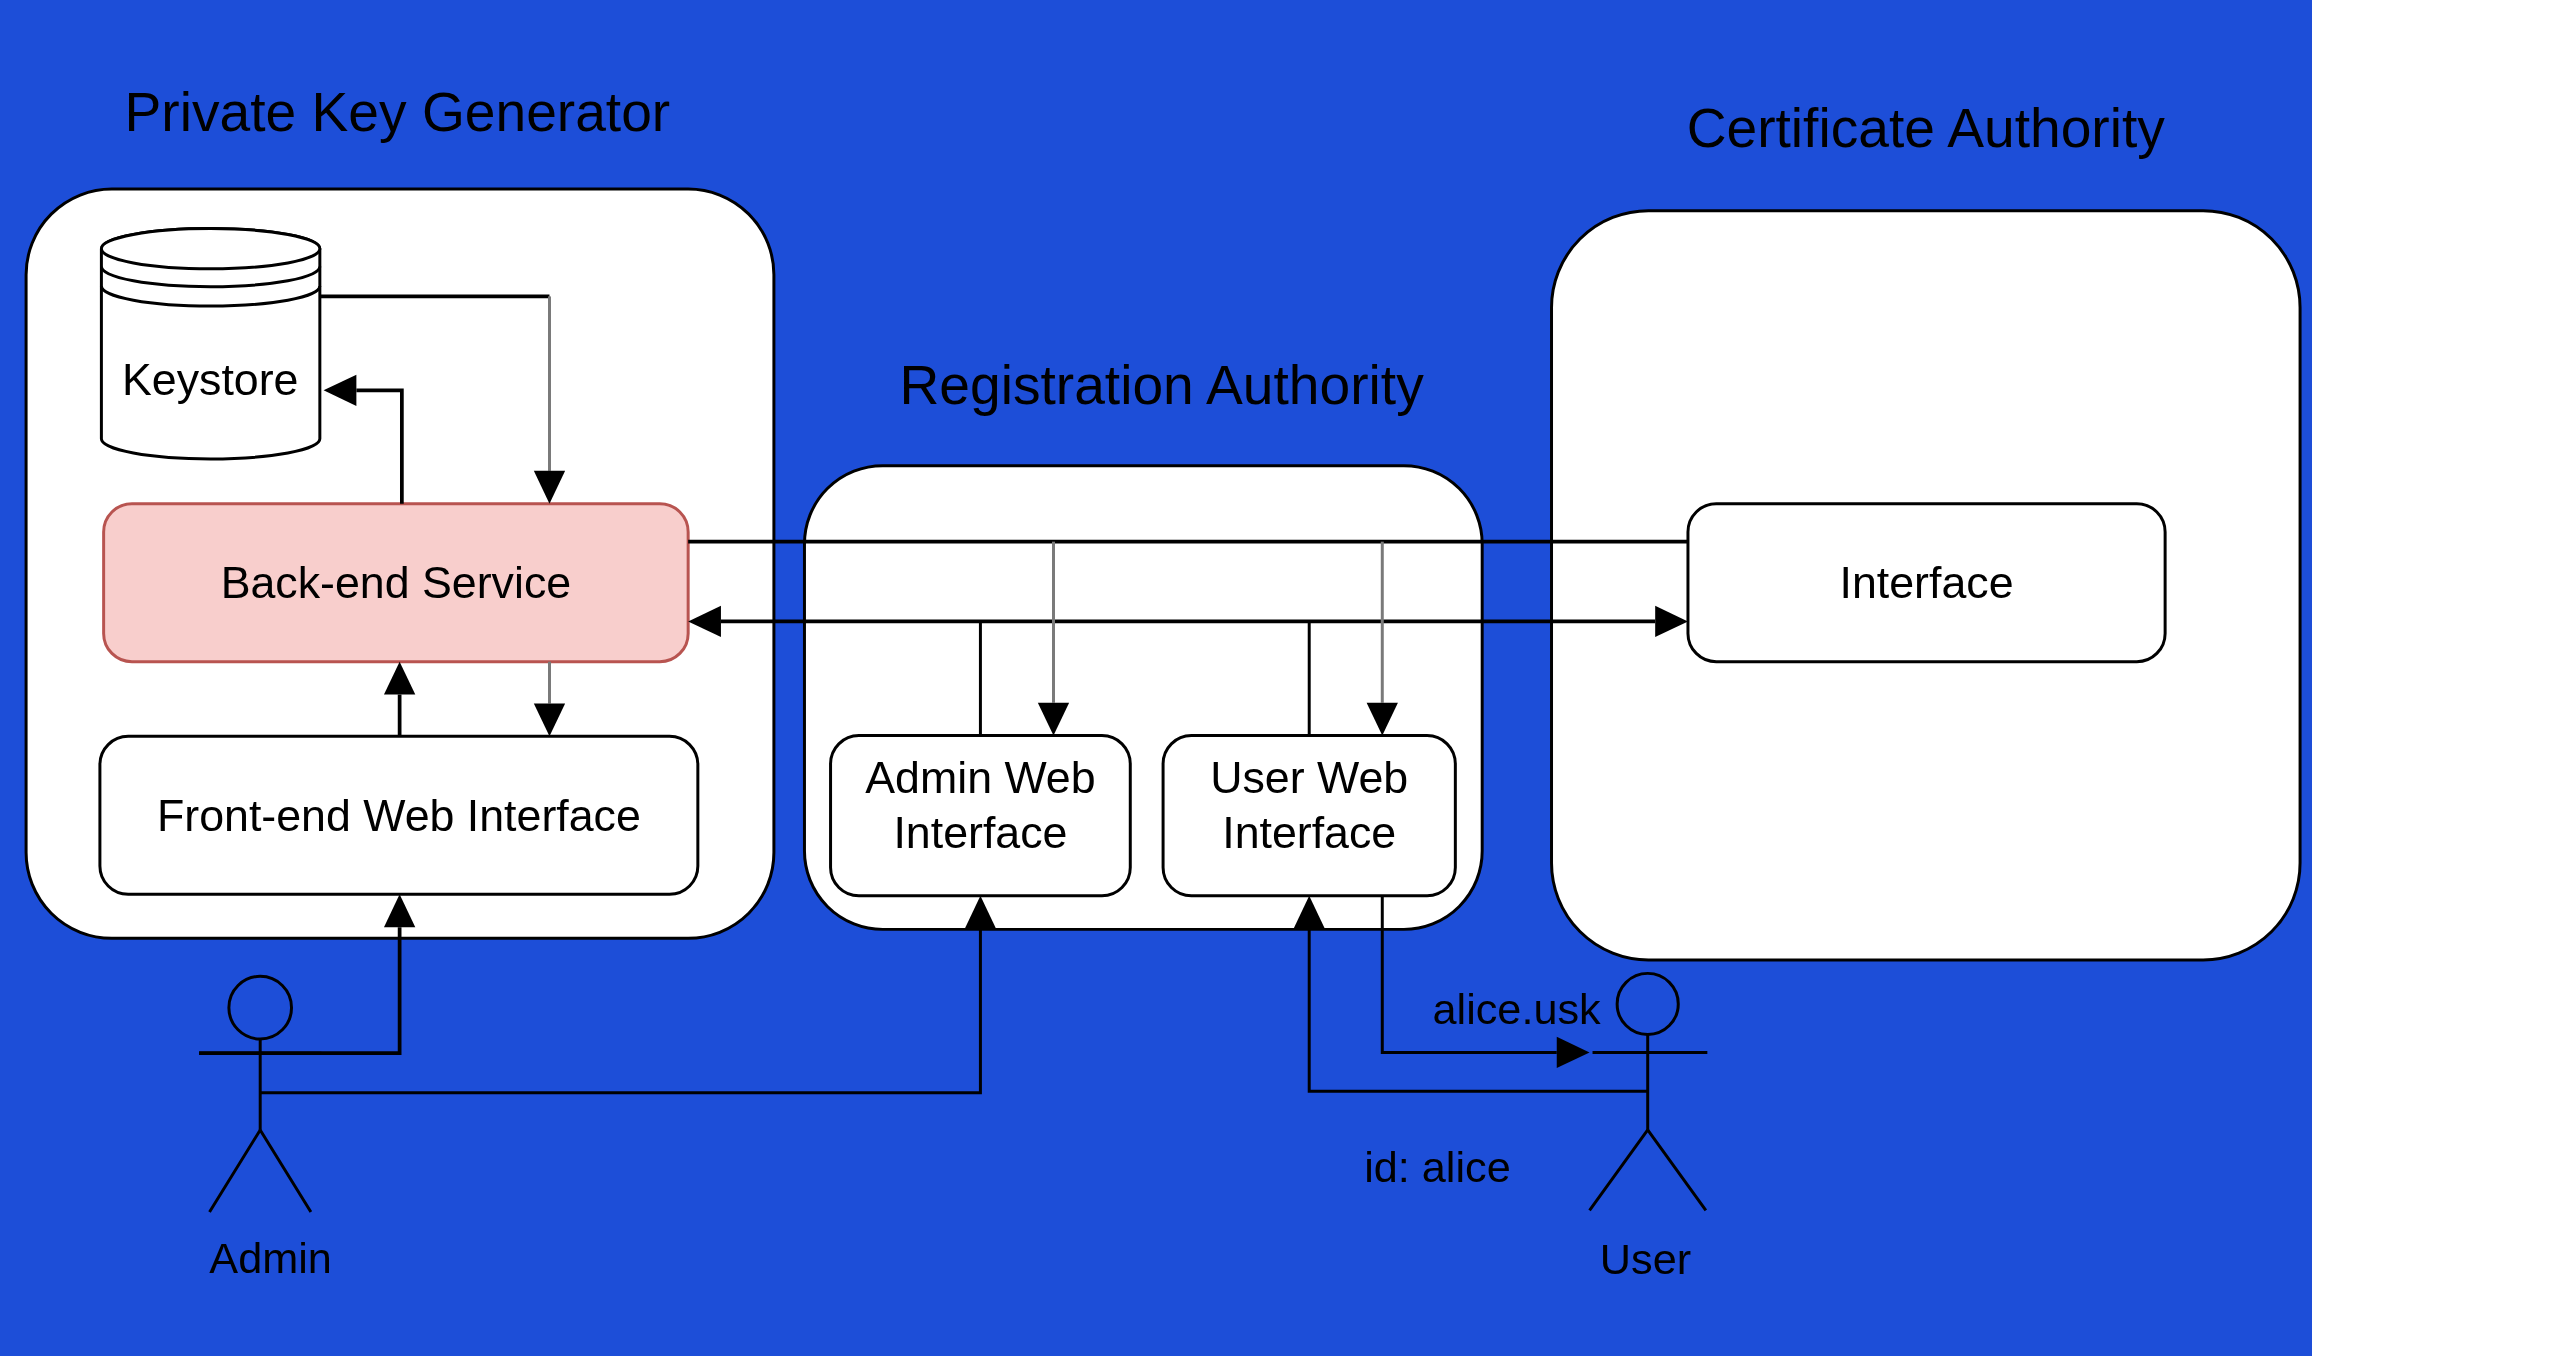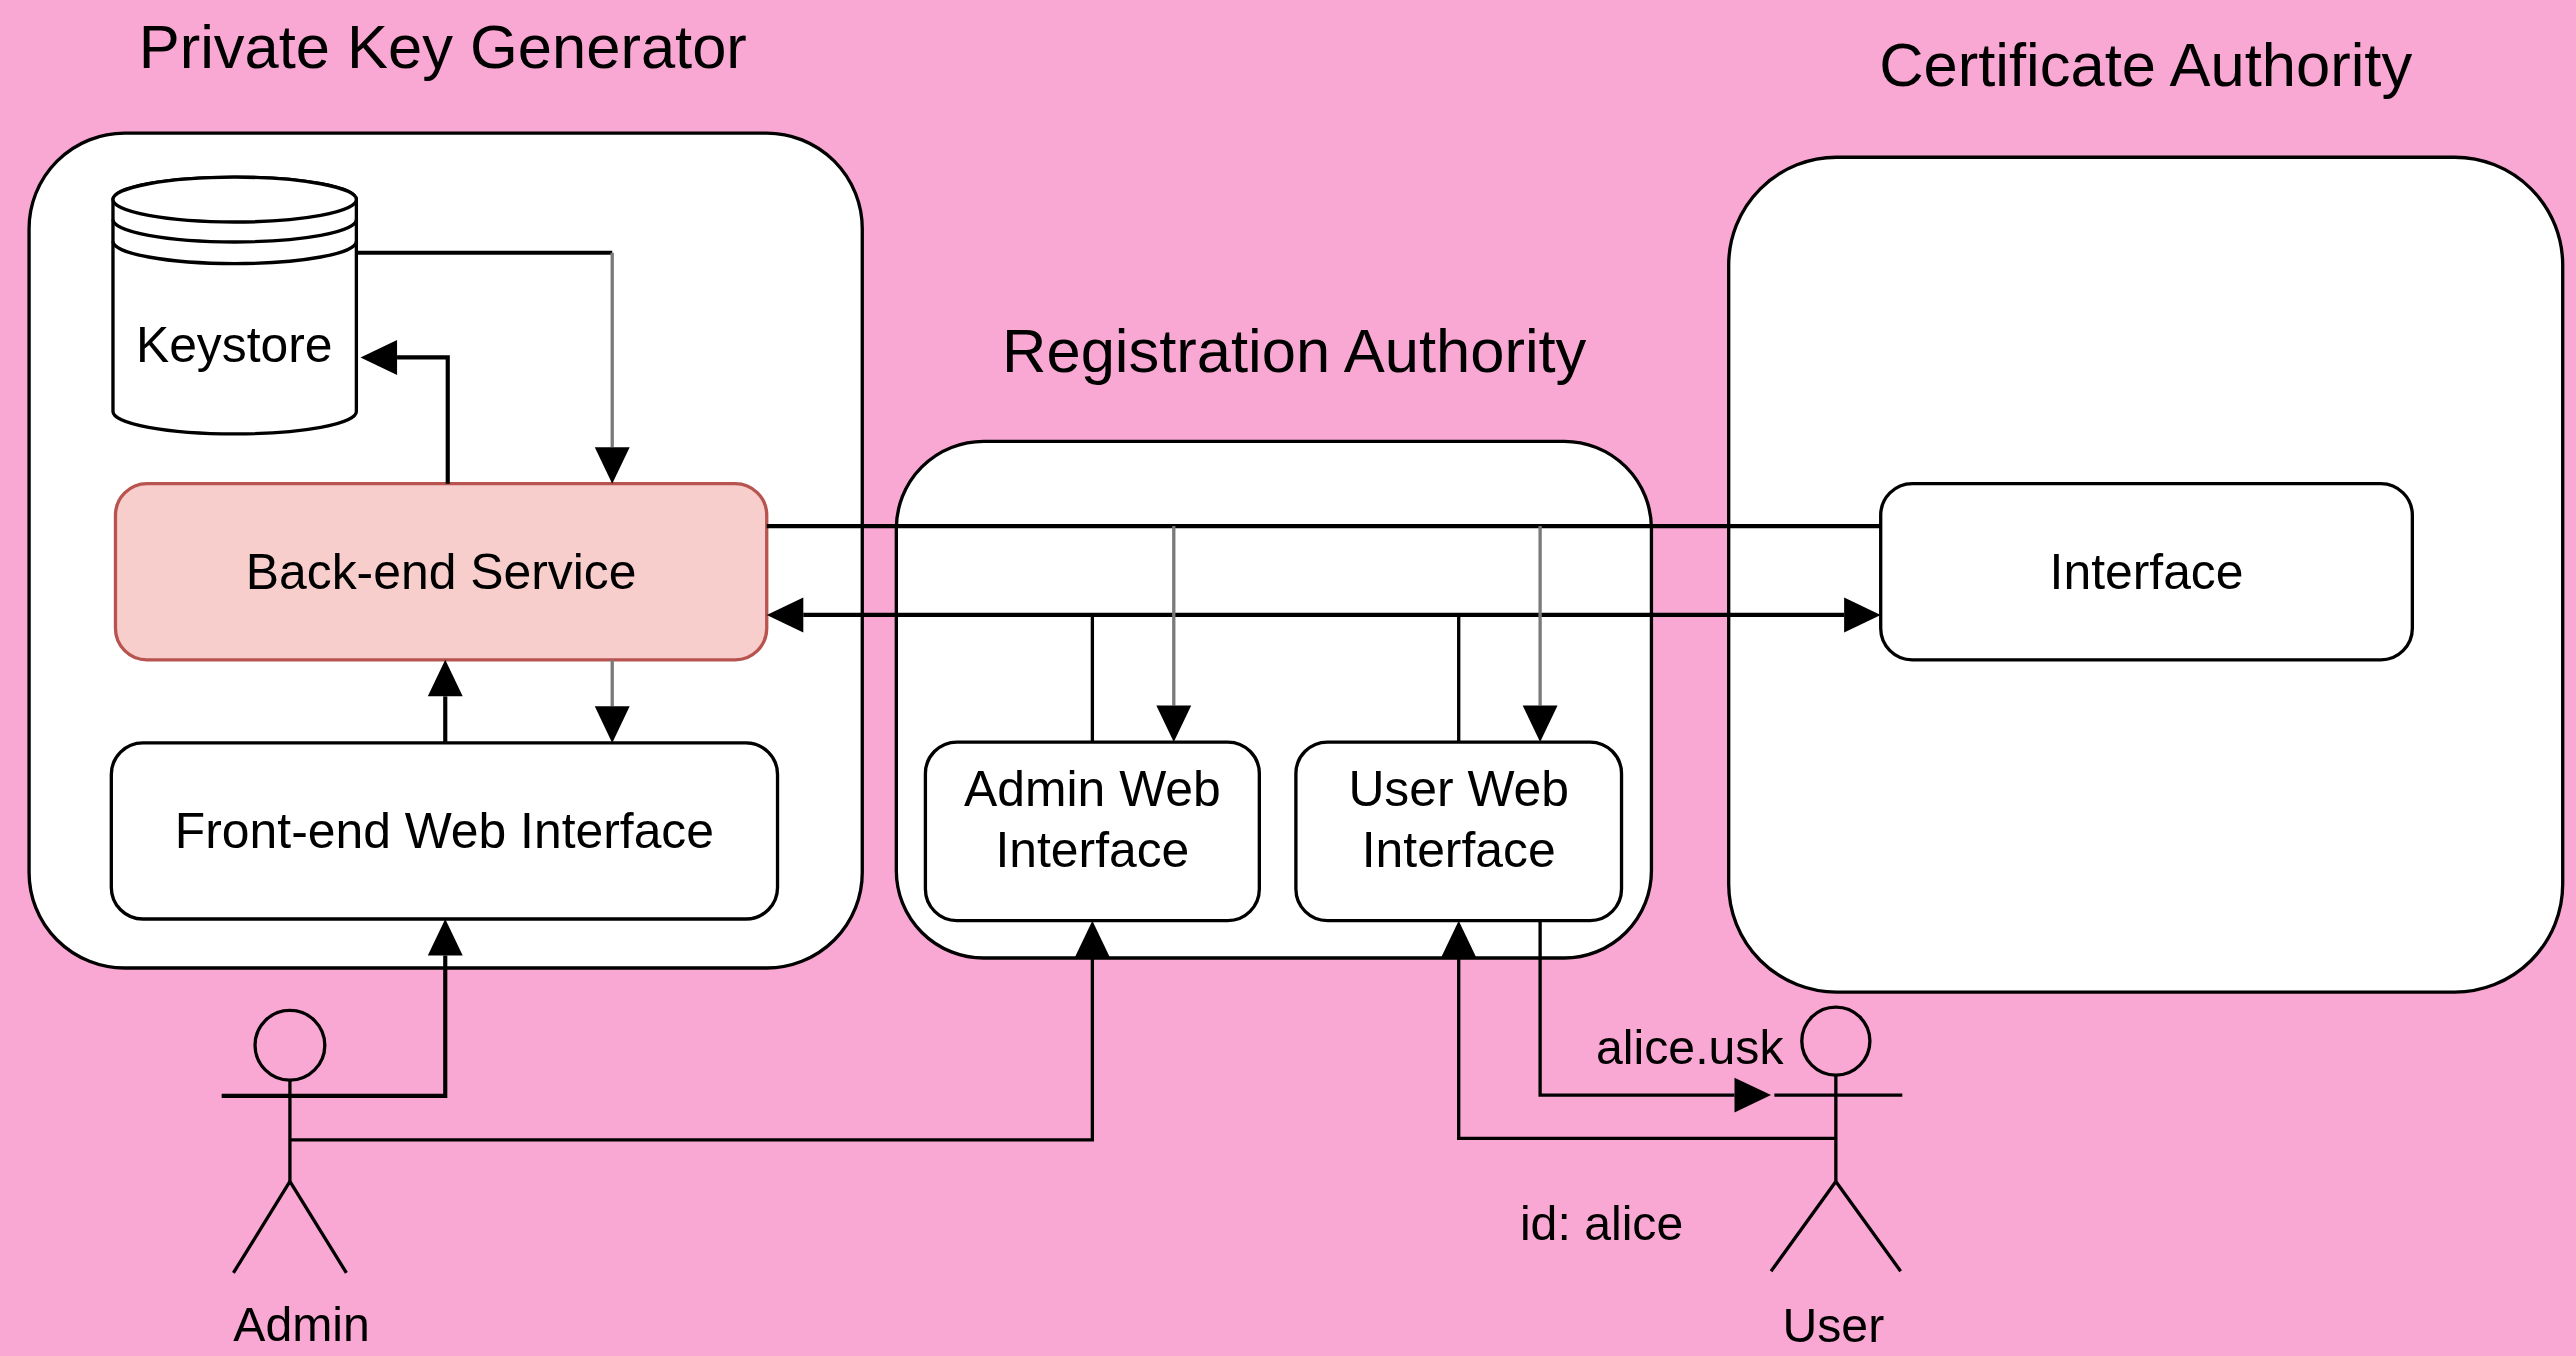--- a/index.html
+++ b/index.html
@@ -1,16 +1,16 @@
 <!DOCTYPE html>
 <html style="font-size:13.3px"><head>
 <meta charset="utf-8">
 <style>
   html,body{margin:0;padding:0;background:#ffffff;}
-  .stage{width:2576px;height:1357px;position:relative;background:#f9a8d4;overflow:hidden;}
+  .stage{width:2312px;height:1357px;position:relative;background:#1d4ed8;overflow:hidden;}
   svg{display:block;width:100%;height:100%;}
   text{font-family:"Liberation Sans","DejaVu Sans",sans-serif;fill:#000000;}
   .t-title{font-size:74px;}
   .t-node{font-size:60px;}
   .t-small{font-size:58px;}
   .anch{text-anchor:middle;}
   .container{fill:#ffffff;stroke:#000000;stroke-width:4;}
   .box{fill:#ffffff;stroke:#000000;stroke-width:4;}
   .ln{stroke:#000000;stroke-width:5;fill:none;}
   .ln4{stroke:#000000;stroke-width:4;fill:none;}

